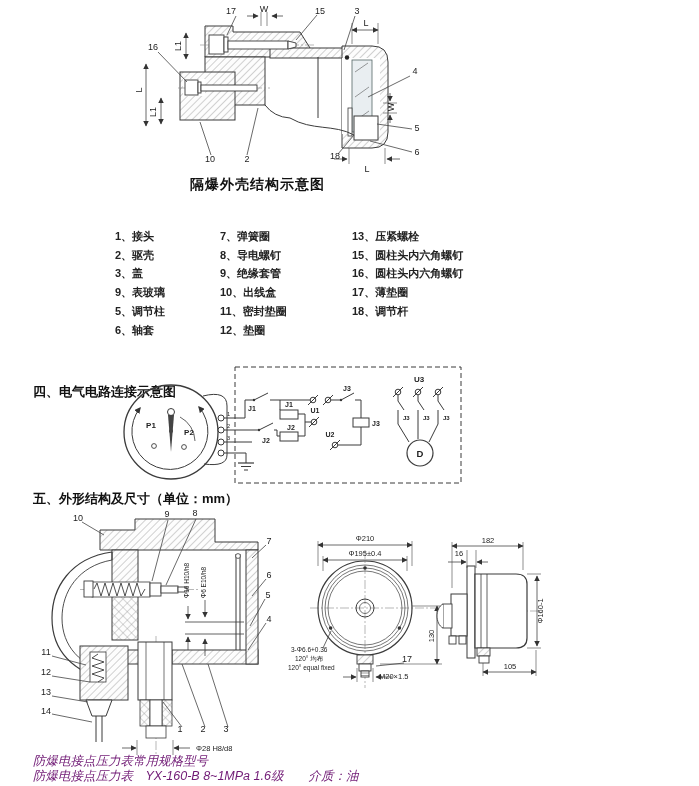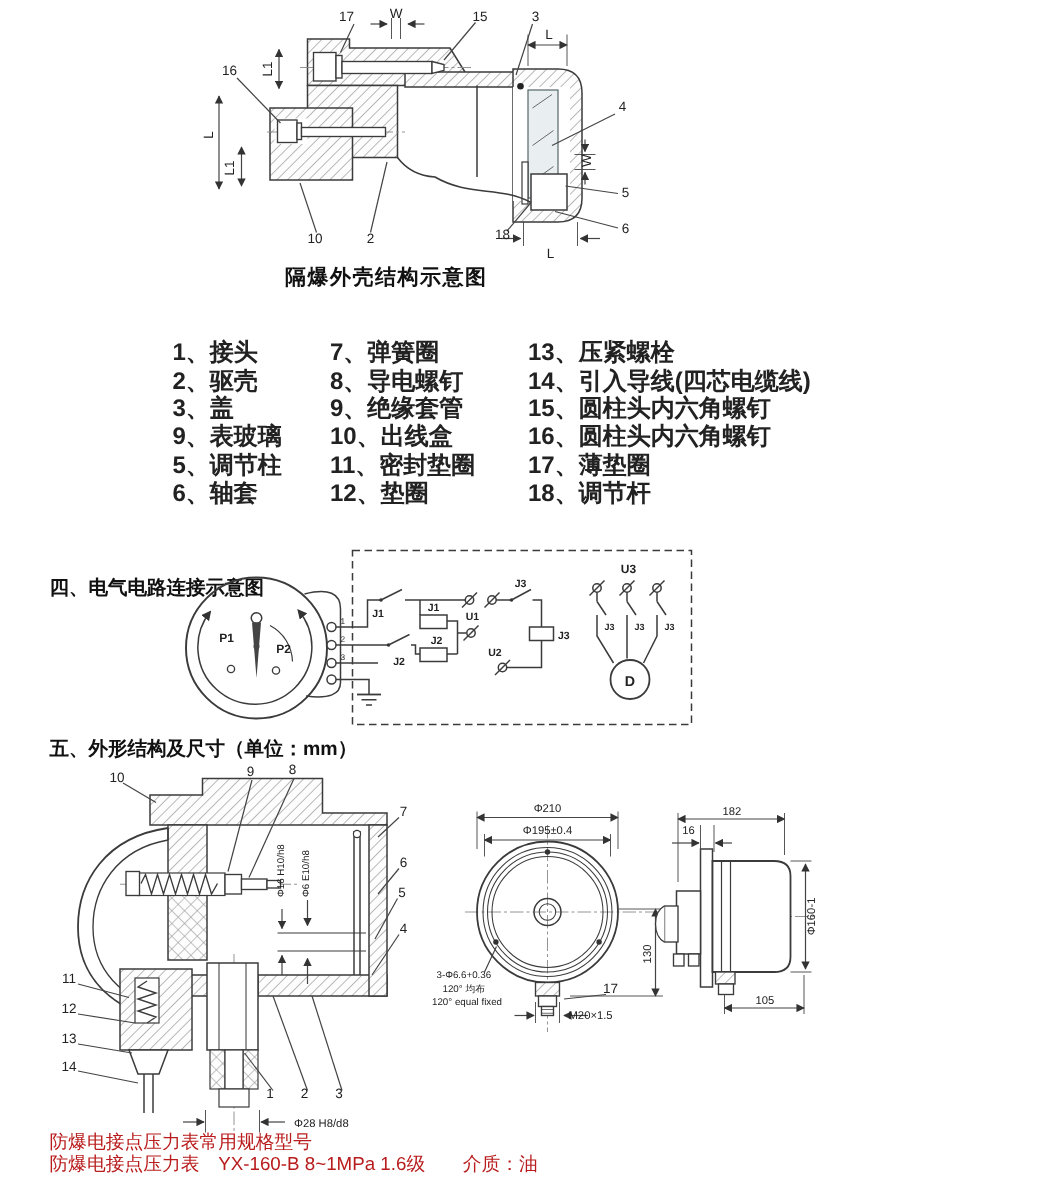--- a/index.html
+++ b/index.html
@@ -1,22 +1,22 @@
 <!DOCTYPE html>
 <html><head>
 <meta charset="utf-8">
 <style>
   html,body{margin:0;padding:0;background:#fff;}
   .page{position:relative;width:661px;height:786px;background:#ffffff;overflow:hidden;
         font-family:"Liberation Sans",sans-serif;color:#1a1a1a;}
   .abs{position:absolute;}
   .caption{font-size:14px;font-weight:bold;letter-spacing:1px;text-align:left;color:#111;}
   .heading{font-size:13px;font-weight:bold;color:#111;white-space:nowrap;}
-  .parts-col{position:absolute;font-size:16px;font-weight:bold;line-height:18.7px;white-space:nowrap;color:#222;}
-  .footer{font-size:12.5px;color:#b91c1c;white-space:nowrap;}
+  .parts-col{position:absolute;font-size:11px;font-weight:bold;line-height:18.7px;white-space:nowrap;color:#222;}
+  .footer{font-size:12.5px;color:#701a75;white-space:nowrap;font-style:italic;}
   svg{position:absolute;overflow:visible;}
   svg text{font-family:"Liberation Sans",sans-serif;fill:#222;}
   .lbl{font-size:9px;}
   .dim{font-size:7.5px;}
   .tiny{font-size:6.5px;}
 </style>
 </head>
 <body>
 
 <div class="page">
@@ -140,21 +140,20 @@
   <div class="parts-col" style="left:220px;top:227px;">
     <div>7、弹簧圈</div>
     <div>8、导电螺钉</div>
     <div>9、绝缘套管</div>
     <div>10、出线盒</div>
     <div>11、密封垫圈</div>
     <div>12、垫圈</div>
   </div>
   <div class="parts-col" style="left:352px;top:227px;">
     <div>13、压紧螺栓</div>
-    <div>14、引入导线(四芯电缆线)</div>
     <div>15、圆柱头内六角螺钉</div>
     <div>16、圆柱头内六角螺钉</div>
     <div>17、薄垫圈</div>
     <div>18、调节杆</div>
   </div>
 
   <div class="abs heading" style="left:33px;top:345px;margin-top:38px;">四、电气电路连接示意图</div>
 
   <svg style="left:118px;top:360px;" width="352" height="130" viewBox="118 360 352 130">
     <defs>

